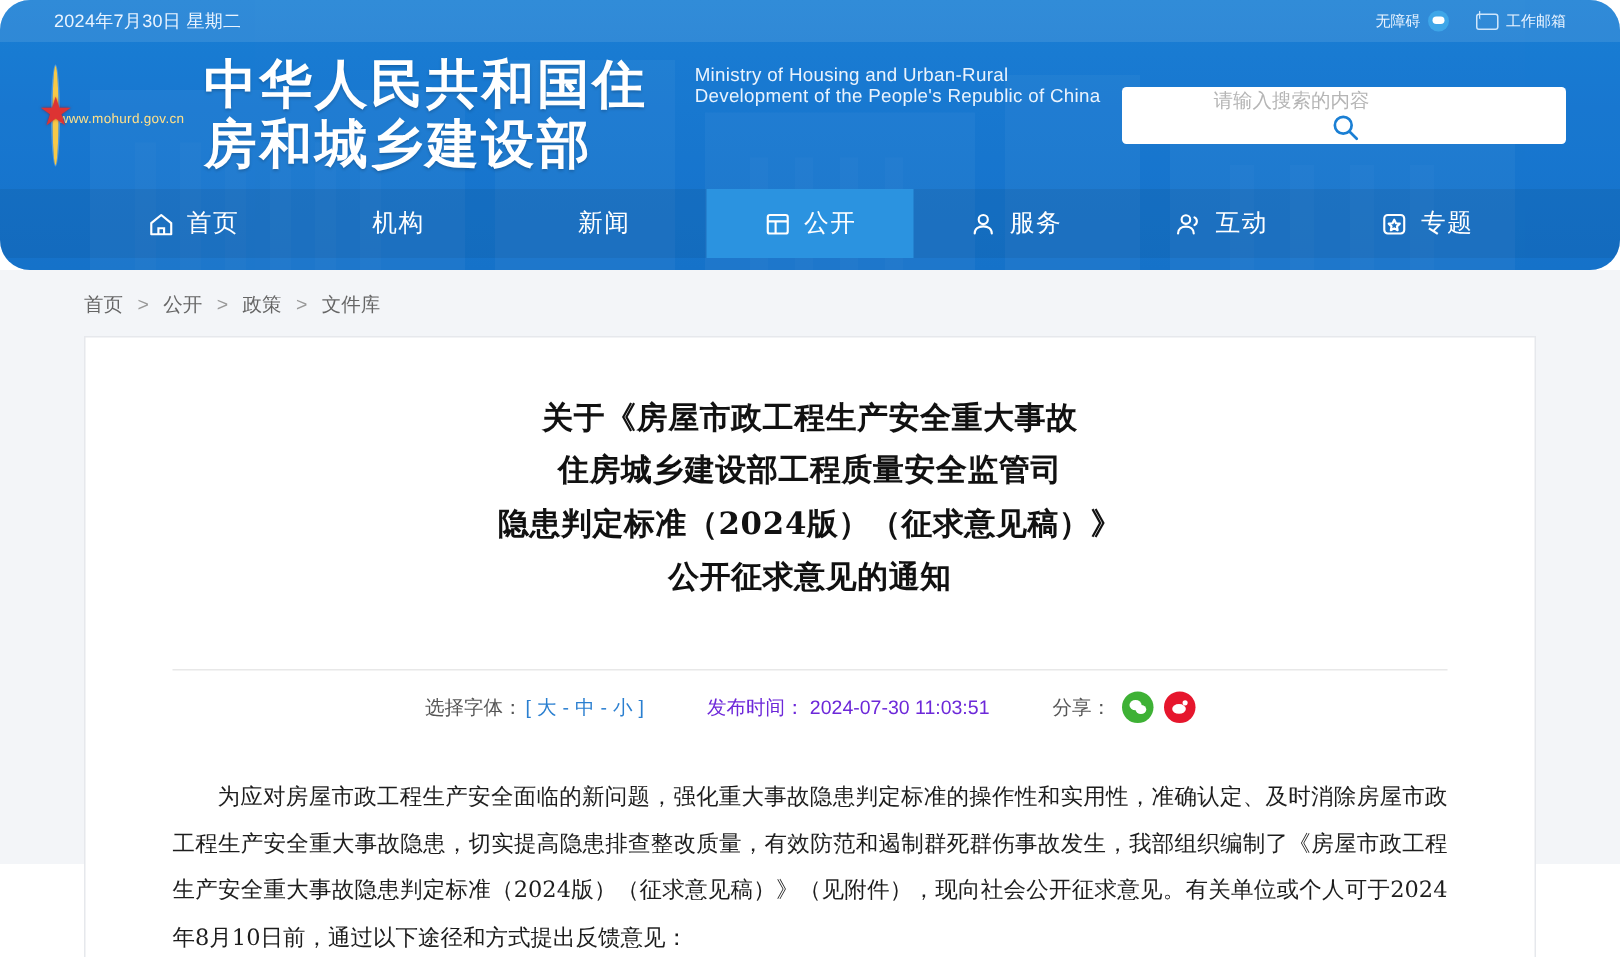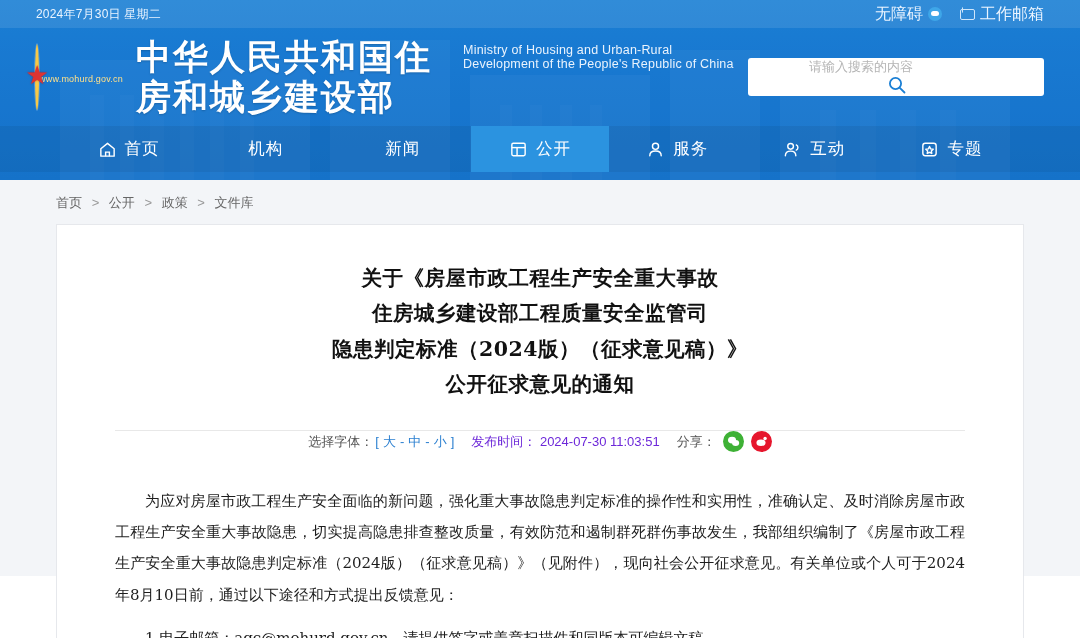--- a/index.html
+++ b/index.html
@@ -10,20 +10,21 @@
     overflow: hidden;
   }
 
   
   .banner {
     position: relative;
     width: 1080px;
     height: 180px;
     background: linear-gradient(180deg, #1a7fd4 0%, #1877d0 40%, #1570c8 100%);
     overflow: hidden;
+    border-radius: 20px;
   }
   
   .banner-watermark {
     position: absolute;
     left: 0; top: 0; right: 0; bottom: 0;
     opacity: .16;
   }
 
   .topbar {
     position: relative;
@@ -34,21 +35,21 @@
     padding: 0 36px;
     font-size: 12px;
     color: #eaf4ff;
   }
   .topbar .date { letter-spacing: .2px; }
   .topbar .spacer { flex: 1; }
   .topbar .tb-item {
     display: flex; align-items: center; gap: 5px;
     margin-left: 18px;
     color: #eaf4ff;
-    font-size: 16px;
+    font-size: 10px;
     text-align: center;
   }
   .tb-dot {
     width: 14px; height: 14px; border-radius: 50%;
     background: #3ea6e8;
     display: inline-block;
     position: relative;
   }
   .tb-dot::after{
     content:""; position:absolute; left:3px; top:4px;
@@ -181,26 +182,27 @@
     font-family: "DejaVu Serif", "Liberation Serif", serif;
     font-weight: bold;
     color: #111;
     font-size: 20.5px;
     line-height: 1.72;
     letter-spacing: .5px;
     padding: 2px 20px 0 20px;
   }
 
   .meta-row {
-    margin-top: 28px;
+    margin-top: 44px;
     border-top: 1px solid #e8e8e8;
+    padding-top: 14px;
     display: flex;
     align-items: center;
     justify-content: center;
-    gap: 17px;
+    gap: 42px;
     font-size: 13px;
     color: #555;
   }
   .fontsize-pick { display: flex; align-items: center; gap: 2px; }
   .fontsize-pick .lbl { color: #555; }
   .fontsize-pick .brk { color: #2a7fd0; }
   .fontsize-pick a { color: #2a7fd0; text-decoration: none; cursor: pointer; margin: 0 2px;}
   .fontsize-pick .dash { color: #2a7fd0; }
   .pubtime { color: #6d28d9; }
   .share { display: flex; align-items: center; gap: 7px; }

